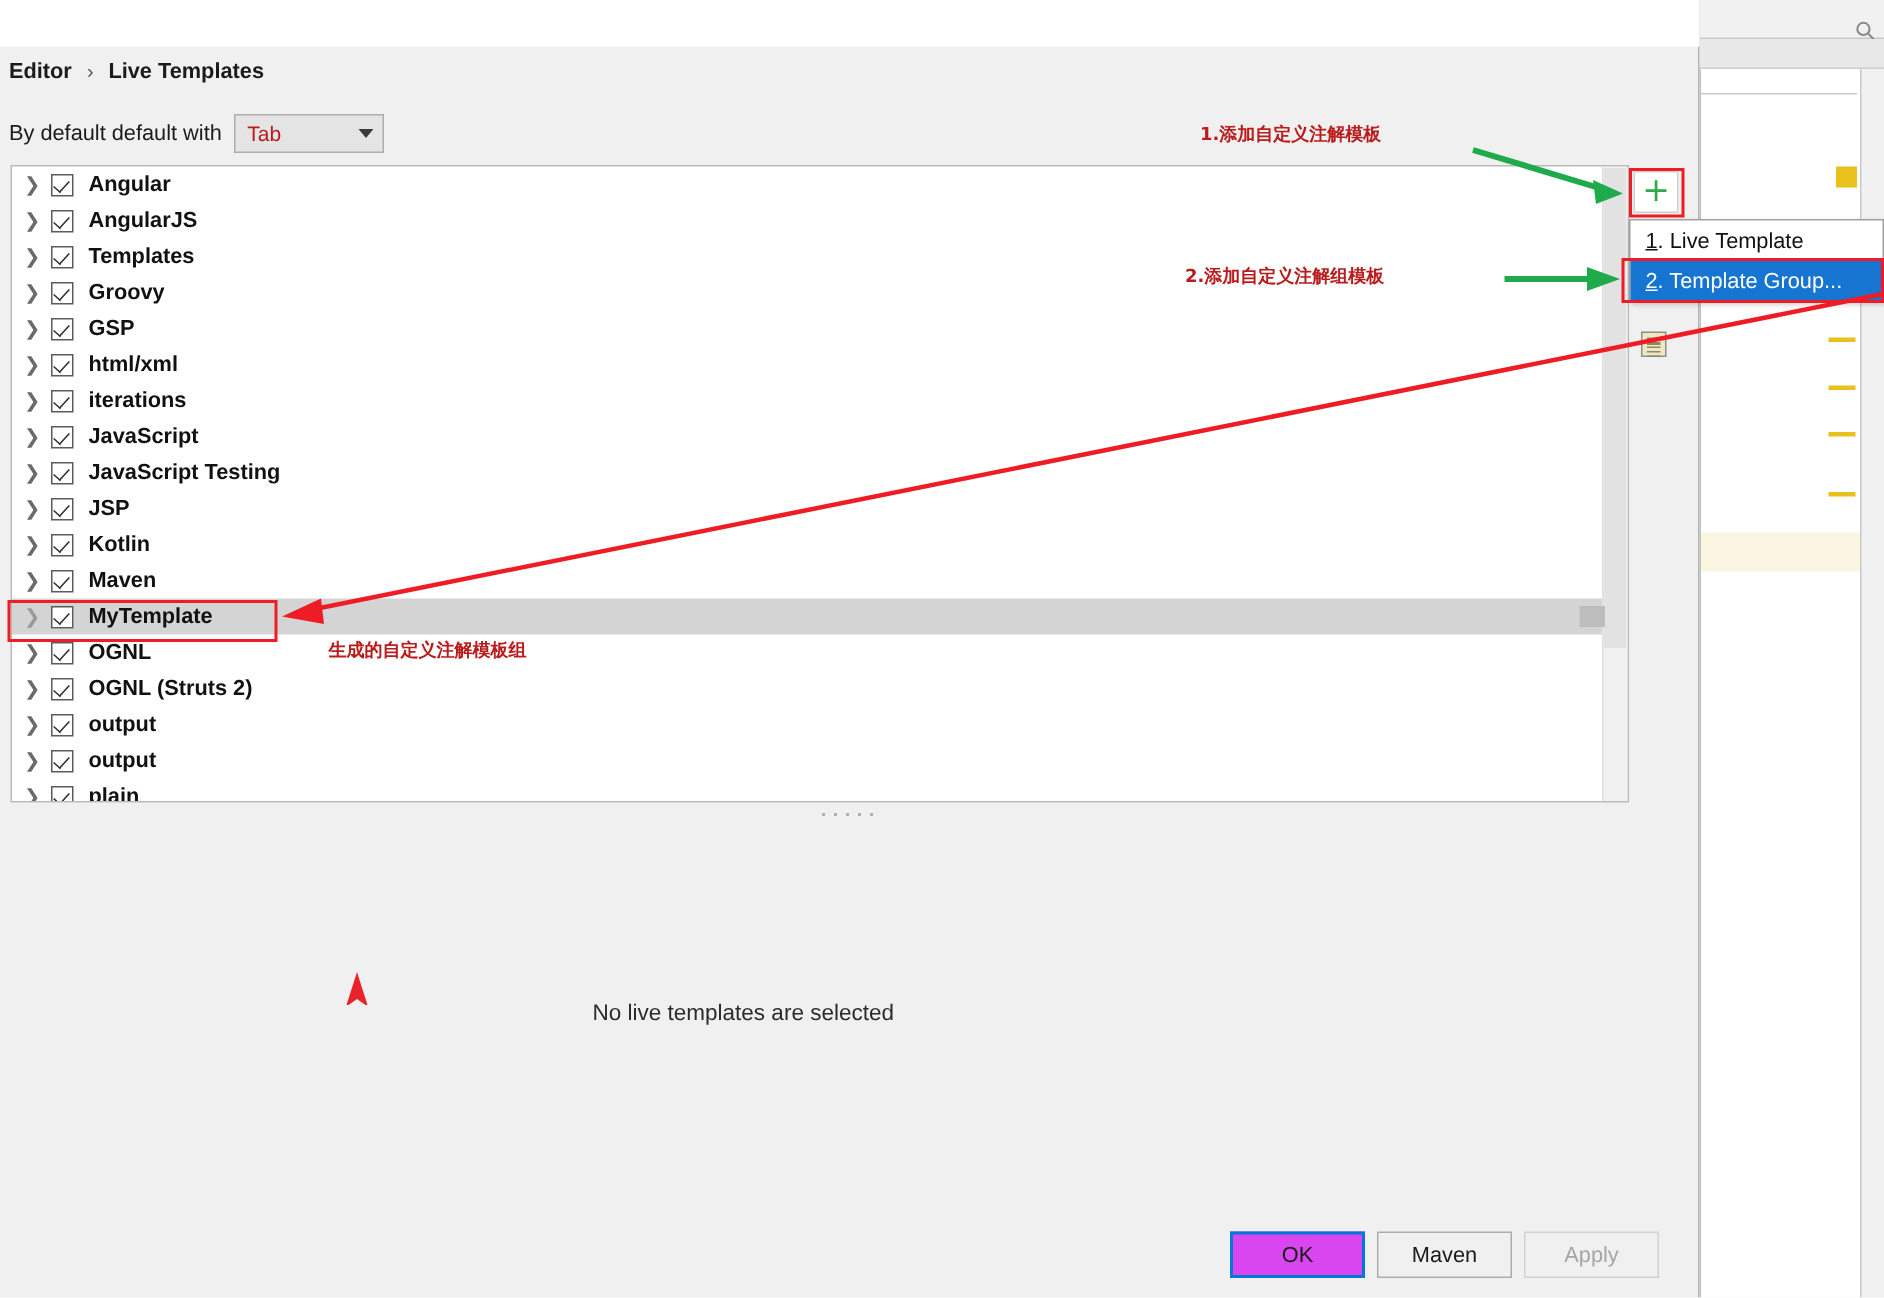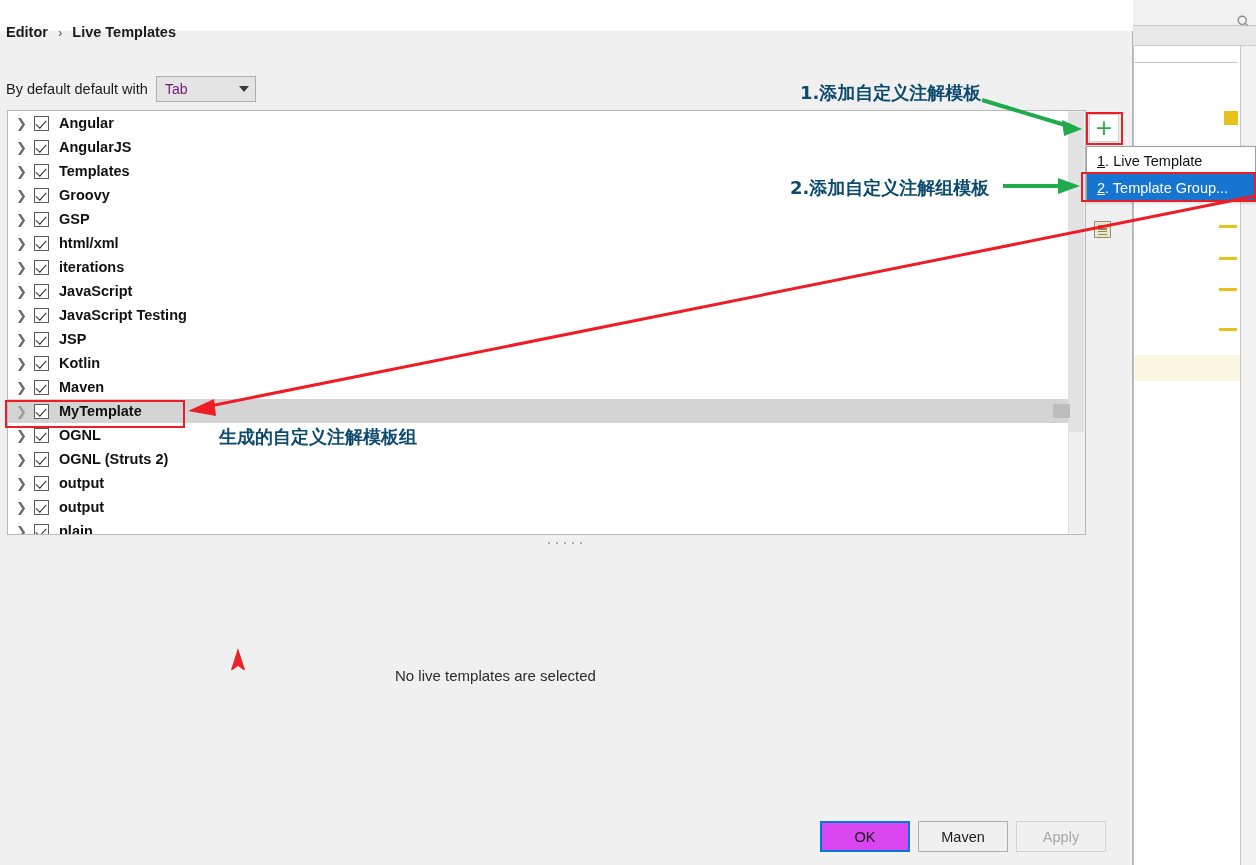--- a/index.html
+++ b/index.html
@@ -64,40 +64,40 @@
   }
   .dlg-close {
     position: absolute; right: 10px; top: 0px;
     width: 46px; height: 31px;
     display: flex; align-items: center; justify-content: center;
     font-size: 17px; color: #222; font-family: "DejaVu Sans", sans-serif;
     cursor: default;
   }
 
   .breadcrumb {
-    position: absolute; left: 6px; top: 24px;
+    position: absolute; left: 6px; top: 40px;
     font-size: 14.5px; font-weight: bold; color: #1b1b1b;
     white-space: nowrap;
   }
   .breadcrumb .sep {
     font-weight: normal; color: #555; padding: 0 6px; font-size: 13px;
   }
 
   .expand-row {
     position: absolute; left: 6px; top: 76px;
     display: flex; align-items: center; gap: 8px;
   }
   .expand-label { font-size: 14.5px; color: #1b1b1b; }
   .expand-select {
     width: 100px; height: 26px;
     background: #e4e4e4;
     border: 1px solid #aeaeae;
     display: flex; align-items: center; justify-content: space-between;
     padding: 0 6px 0 8px;
-    font-size: 14px; color: #701a75;
+    font-size: 14px; color: #b91c1c;
   }
   .caret {
     width: 0; height: 0;
     border-left: 5px solid transparent;
     border-right: 5px solid transparent;
     border-top: 6px solid #3a3a3a;
   }
 
   
   #tree-panel {
@@ -225,21 +225,21 @@
     display: flex; align-items: center; justify-content: center;
     font-size: 14.5px; color: #1a1a1a;
     background: #f0f0f0; border: 1px solid #adadad;
   }
   .dlg-btn.primary { border: 2px solid #0078d7; background: #d946ef; }
   .dlg-btn.disabled { color: #a6a6a6; border: 1px solid #d2d2d2; }
 
   
   .ann-text {
     position: absolute;
-    font-size: 18px; font-weight: bold; color: #0c4a6e;
+    font-size: 12px; font-weight: bold; color: #b91c1c;
     font-family: "DejaVu Sans", "Liberation Sans", sans-serif;
     white-space: nowrap;
     z-index: 50;
   }
   .hl-box {
     position: absolute; border: 2.5px solid #ee1c25; z-index: 45;
   }
   svg.overlay {
     position: absolute; left: 0; top: 0;
     width: 1256px; height: 865px;

